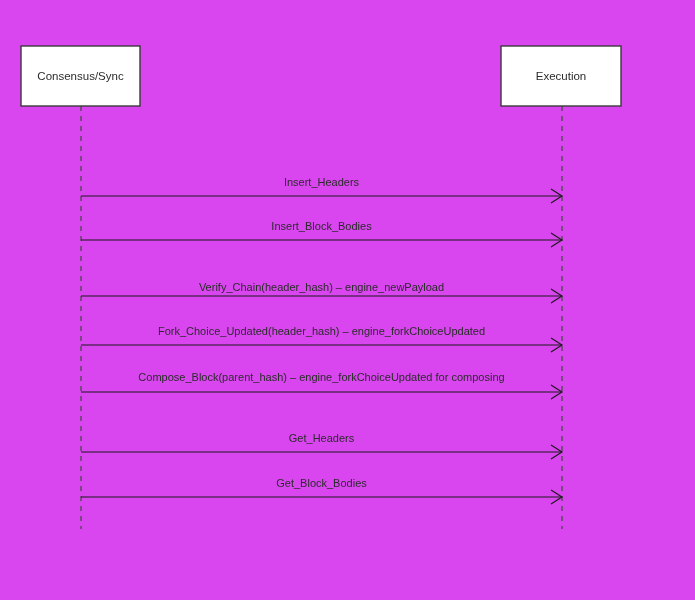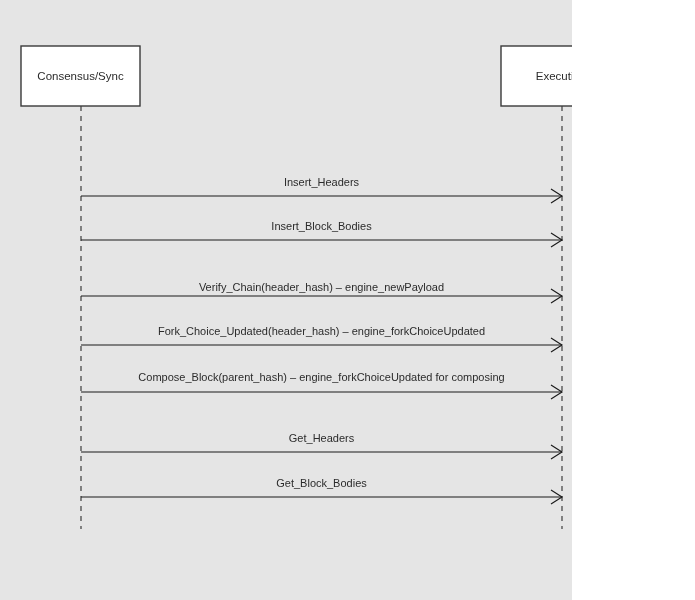--- a/index.html
+++ b/index.html
@@ -7,23 +7,23 @@
     margin: 0;
     padding: 0;
     background: #ffffff;
   }
   body {
     font-family: "Liberation Sans", "DejaVu Sans", sans-serif;
     color: #222222;
   }
   #diagram-root {
     position: relative;
-    width: 572px;
+    width: 695px;
     height: 600px;
-    background: #e5e5e5;
+    background: #d946ef;
     overflow: hidden;
   }
   svg#sequence-canvas {
     position: absolute;
     left: 0;
     top: 0;
     width: 695px;
     height: 600px;
     display: block;
   }

